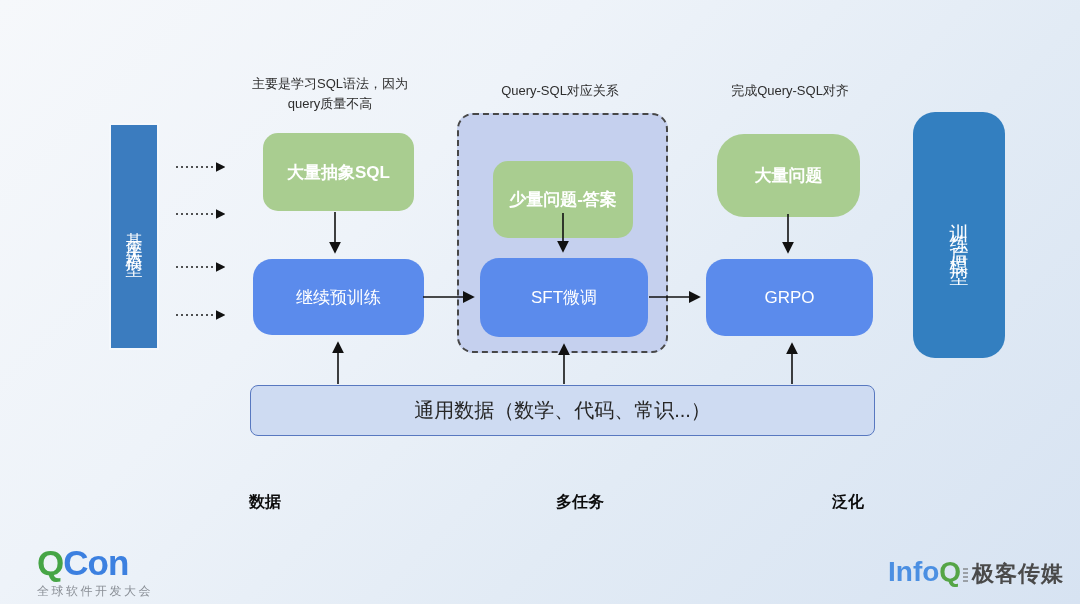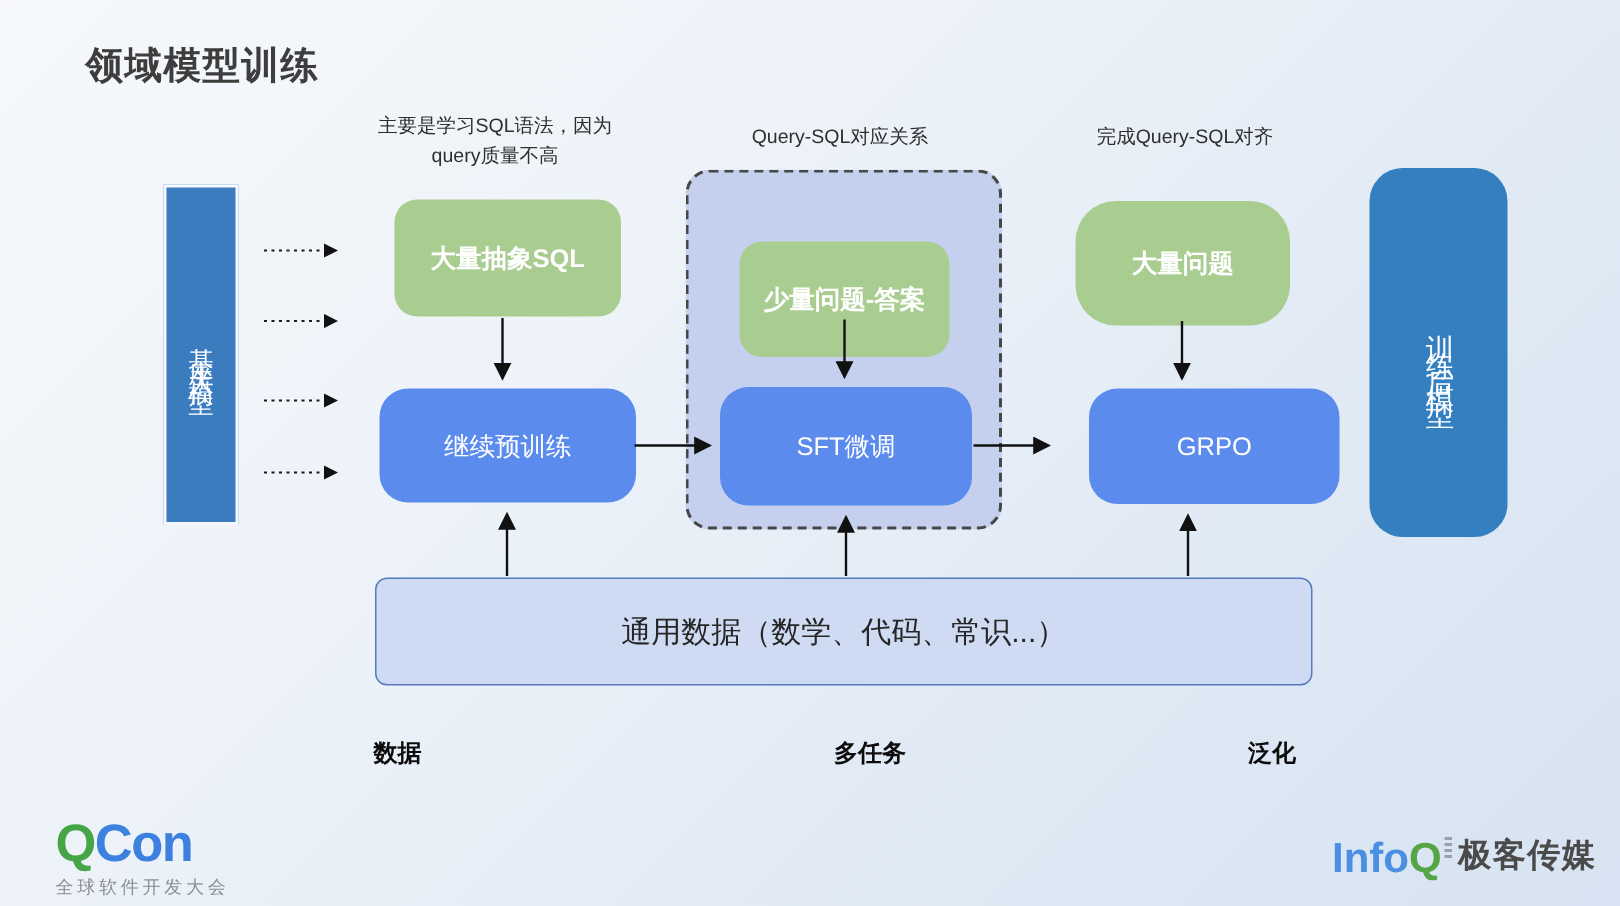--- a/index.html
+++ b/index.html
@@ -27,51 +27,50 @@
   .dashed-group{left:457px;top:113px;width:211px;height:240px;background:var(--dashed_fill);border:2px dashed #474747;border-radius:16px;box-sizing:border-box;}
   
   .node{display:flex;align-items:center;justify-content:center;color:#fff;text-align:center;}
   .green{background:var(--green_box);border-radius:15px;font-weight:700;font-size:17px;}
   .blue{background:var(--blue_box);border-radius:19px;font-weight:500;font-size:17px;}
   .g1{left:263px;top:133px;width:151px;height:78px;}
   .g2{left:493px;top:135px;width:140px;height:77px;margin-top:26px;}
   .g3{left:717px;top:134px;width:143px;height:83px;border-radius:27px;}
   .b1{left:253px;top:259px;width:171px;height:76px;}
   .b2{left:480px;top:258px;width:168px;height:79px;}
-  .b3{left:726px;top:259px;width:167px;height:77px;}
+  .b3{left:706px;top:259px;width:167px;height:77px;}
   
-  .bottom-box{left:250px;top:385px;width:625px;height:72px;background:var(--bottom_fill);
+  .bottom-box{left:250px;top:385px;width:625px;height:51px;background:var(--bottom_fill);
     border:1.5px solid var(--bottom_border);border-radius:8px;box-sizing:border-box;
     display:flex;align-items:center;justify-content:center;color:#262626;font-size:20px;}
   
   .stage{font-size:16px;font-weight:700;color:#0c0c0c;text-align:center;}
   .s1{left:195px;top:492px;width:140px;}
   .s2{left:510px;top:492px;width:140px;}
   .s3{left:778px;top:492px;width:140px;}
   
   .qcon{left:37px;top:545px;}
   .qcon-word{font-size:35px;font-weight:800;letter-spacing:-1px;line-height:1;}
   .qcon-q{color:var(--qcon_green);}
   .qcon-con{color:var(--qcon_blue);}
   .qcon-sub{font-size:12px;color:#8a8f96;letter-spacing:2.5px;margin-top:3px;}
-  .infoq{left:888px;top:558px;display:flex;align-items:flex-start;}
+  .infoq{left:888px;top:558px;display:flex;align-items:flex-end;}
   .infoq-word{font-size:28px;font-weight:800;line-height:1;}
   .infoq-info{color:var(--infoq_blue);}
   .infoq-q{color:var(--infoq_green);}
   .infoq-mark{width:5px;height:16px;margin:0 4px 2px 2px;
     background:repeating-linear-gradient(#9aa0a6 0 2px,transparent 2px 4px);}
   .infoq-media{font-size:22px;font-weight:700;color:var(--media_gray);letter-spacing:1px;line-height:1.1;}
   svg.overlay{position:absolute;left:0;top:0;pointer-events:none;}
 </style>
 </head>
 <body>
 
 <div id="canvas">
 
-  <div class="abs title">领域模型训练</div>
 
   <div class="abs note note2">Query-SQL对应关系</div>
   <div class="abs note note1">
     <span>主要是学习SQL语法，因为</span><br>
     <span>query质量不高</span>
   </div>
   <div class="abs note note3">完成Query-SQL对齐</div>
 
   <div class="abs dashed-group"></div>
 

